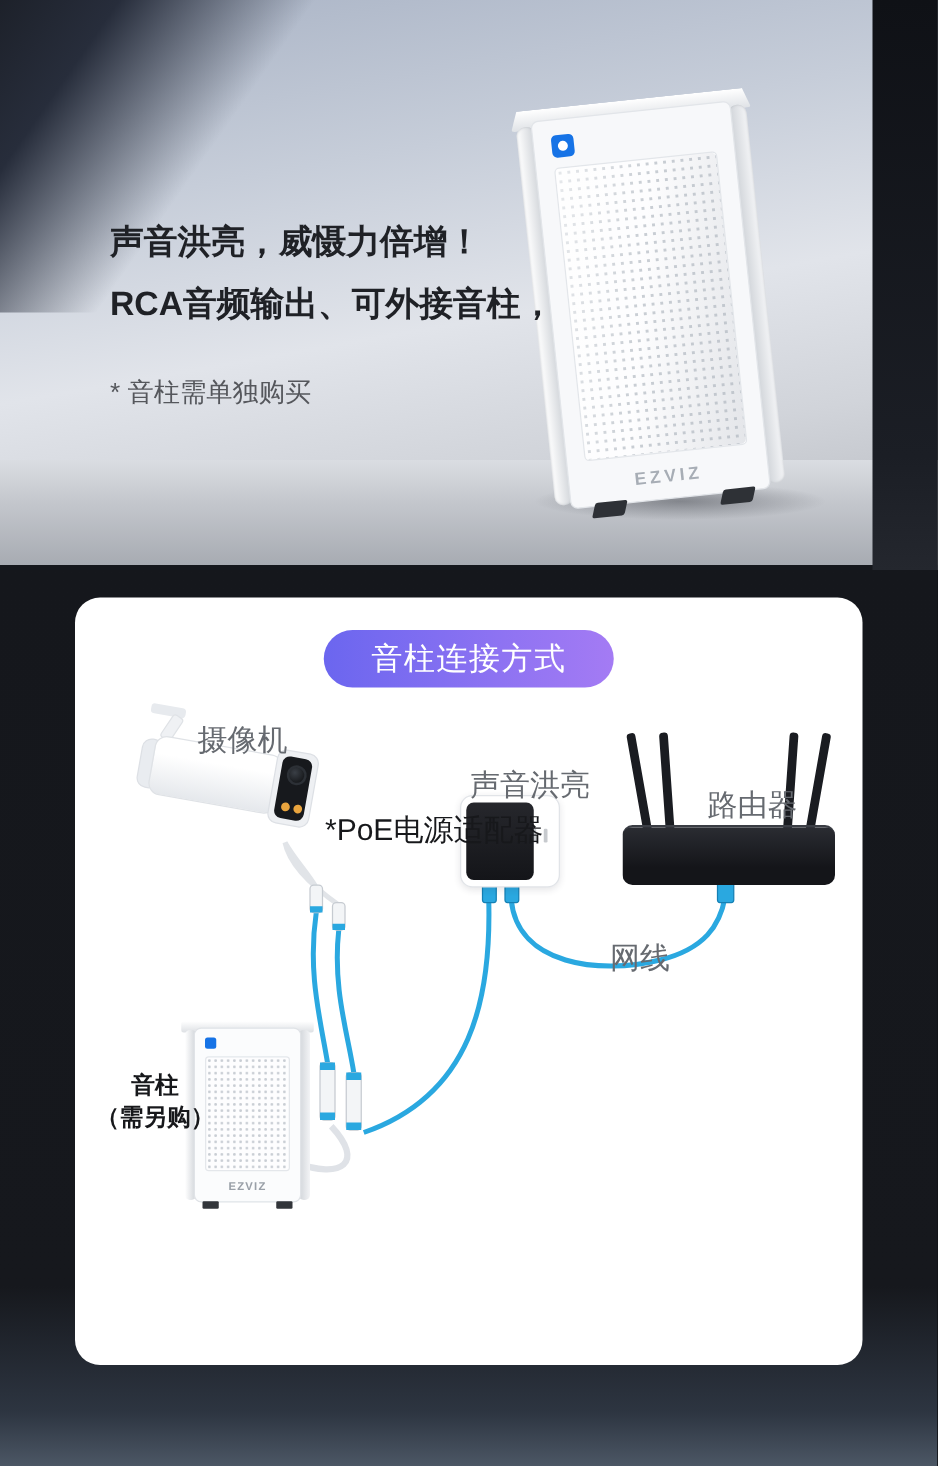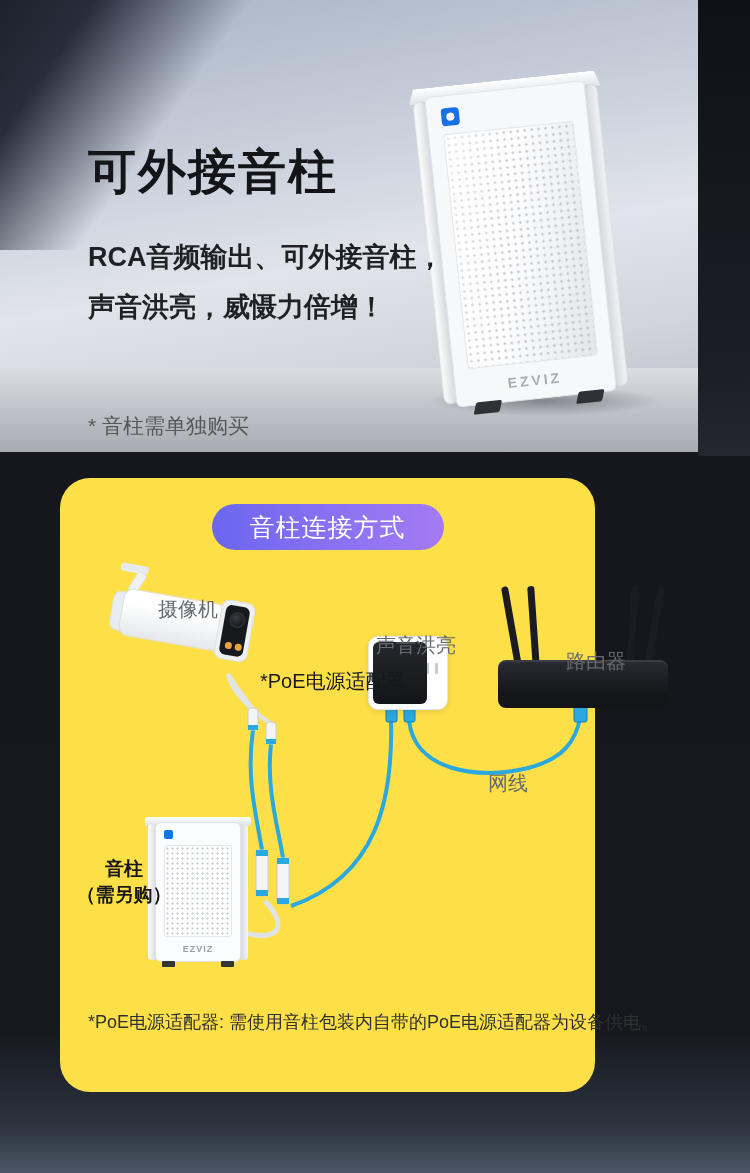--- a/index.html
+++ b/index.html
@@ -12,21 +12,21 @@
   .corner-shade{position:absolute;left:0;top:0;width:260px;height:250px;
     background:linear-gradient(125deg,#1d212a 0%,#272d3b 22%,rgba(110,120,140,0) 58%);}
   .table-surface{position:absolute;left:0;top:368px;width:750px;height:88px;
     background:linear-gradient(180deg,#dadde2 0%,#c3c6cc 40%,#a5a9b0 100%);}
   .dark-band{position:absolute;right:0;top:0;width:52px;height:456px;z-index:3;
     background:linear-gradient(180deg,#0f1116 0%,#1b1e25 80%,#24272e 100%);}
 
   .hero-text{position:absolute;left:88px;top:140px;z-index:4;}
   .hero-title{font-size:48px;font-weight:700;color:#141519;letter-spacing:2px;}
   .hero-desc{margin-top:28px;font-size:27px;line-height:50px;font-weight:600;color:#1f2126;}
-  .hero-note{margin-top:80px;font-size:21px;color:#55575c;}
+  .hero-note{margin-top:32px;font-size:21px;color:#55575c;}
 
   
   .spk-shadow{position:absolute;left:426px;top:386px;width:236px;height:30px;z-index:1;
     background:radial-gradient(ellipse at center,rgba(25,28,35,.38) 0%,rgba(25,28,35,0) 70%);}
   .speaker{position:absolute;left:428px;top:88px;width:185px;height:312px;z-index:2;transform:rotate(-6deg);}
   .spk-cap{position:absolute;left:-4px;right:-4px;top:-9px;height:16px;border-radius:3px;
     background:linear-gradient(#ffffff,#dfe2e6);clip-path:polygon(3% 0,97% 0,100% 100%,0 100%);}
   .spk-rail{position:absolute;top:4px;bottom:4px;width:15px;border-radius:7px;
     background:linear-gradient(90deg,#ffffff,#cdd1d6);box-shadow:inset 0 0 2px #b9bdc3;}
   .spk-rail.left{left:0;} .spk-rail.right{right:0;background:linear-gradient(90deg,#cdd1d6,#f4f5f7);}
@@ -46,28 +46,28 @@
     font-size:14px;letter-spacing:3px;color:#a7adb5;font-weight:700;}
   .spk-foot{position:absolute;bottom:-9px;width:26px;height:12px;background:#2e3136;
     border-radius:2px;transform:skewX(-18deg);}
   .spk-foot.f1{left:16%;} .spk-foot.f2{right:14%;}
 
   
   .lower{position:absolute;left:0;top:452px;width:750px;height:721px;
     background:linear-gradient(180deg,#15171c 0%,#16181d 80%,#2d3541 94%,#4c5765 100%);}
 
   
-  .card{position:absolute;left:60px;top:478px;width:535px;height:614px;z-index:5;
-    background:#fde047;border-radius:30px;}
+  .card{position:absolute;left:60px;top:478px;width:630px;height:614px;z-index:5;
+    background:#ffffff;border-radius:20px;}
   .badge{position:absolute;left:50%;top:26px;transform:translateX(-50%);
     height:46px;line-height:46px;padding:0 38px;border-radius:23px;
     color:#ffffff;font-size:25px;letter-spacing:1px;white-space:nowrap;
     background:linear-gradient(90deg,#6b66ef 0%,#a47bf4 100%);}
 
-  .dgm-label{position:absolute;font-size:20px;color:#666a70;z-index:3;white-space:nowrap;margin-top:20px;}
+  .dgm-label{position:absolute;font-size:24px;color:#666a70;z-index:3;white-space:nowrap;}
   .dgm-label.dark{color:#17181b;font-weight:400;}
   .speaker-label{position:absolute;left:12px;top:378px;width:104px;text-align:center;
     font-size:19px;font-weight:700;color:#17181b;line-height:26px;z-index:3;}
 
   
   .cables{position:absolute;left:0;top:0;width:630px;height:614px;z-index:1;}
 
   
   .camera{position:absolute;left:48px;top:112px;width:150px;height:90px;z-index:2;transform:rotate(10deg);}
   .cam-bracket{position:absolute;left:16px;top:-10px;width:10px;height:22px;background:#eff1f4;border:1px solid #dfe2e6;border-radius:3px;transform:rotate(24deg);}
@@ -141,24 +141,23 @@
         <div class="spk-grille"></div>
         <div class="spk-brand">EZVIZ</div>
       </div>
       <div class="spk-foot f1"></div>
       <div class="spk-foot f2"></div>
     </div>
 
     <div class="dark-band"></div>
 
     <div class="hero-text">
-      <div class="hero-title">可外接音柱</div>
       <div class="hero-desc">
+        <div>声音洪亮，威慑力倍增！</div>
         <div>RCA音频输出、可外接音柱，</div>
-        <div>声音洪亮，威慑力倍增！</div>
       </div>
       <div class="hero-note">* 音柱需单独购买</div>
     </div>
   </div>
 
   <div class="lower"></div>
 
   <div class="card">
     <div class="badge">音柱连接方式</div>
 
@@ -238,16 +237,15 @@
       <div class="ms-rail right"></div>
       <div class="ms-body">
         <div class="ms-logo"></div>
         <div class="ms-grille"></div>
         <div class="ms-brand">EZVIZ</div>
       </div>
       <div class="ms-foot f1"></div>
       <div class="ms-foot f2"></div>
     </div>
 
-    <div class="footnote">*PoE电源适配器: 需使用音柱包装内自带的PoE电源适配器为设备供电。</div>
   </div>
 
 </div>
 
 </body></html>

